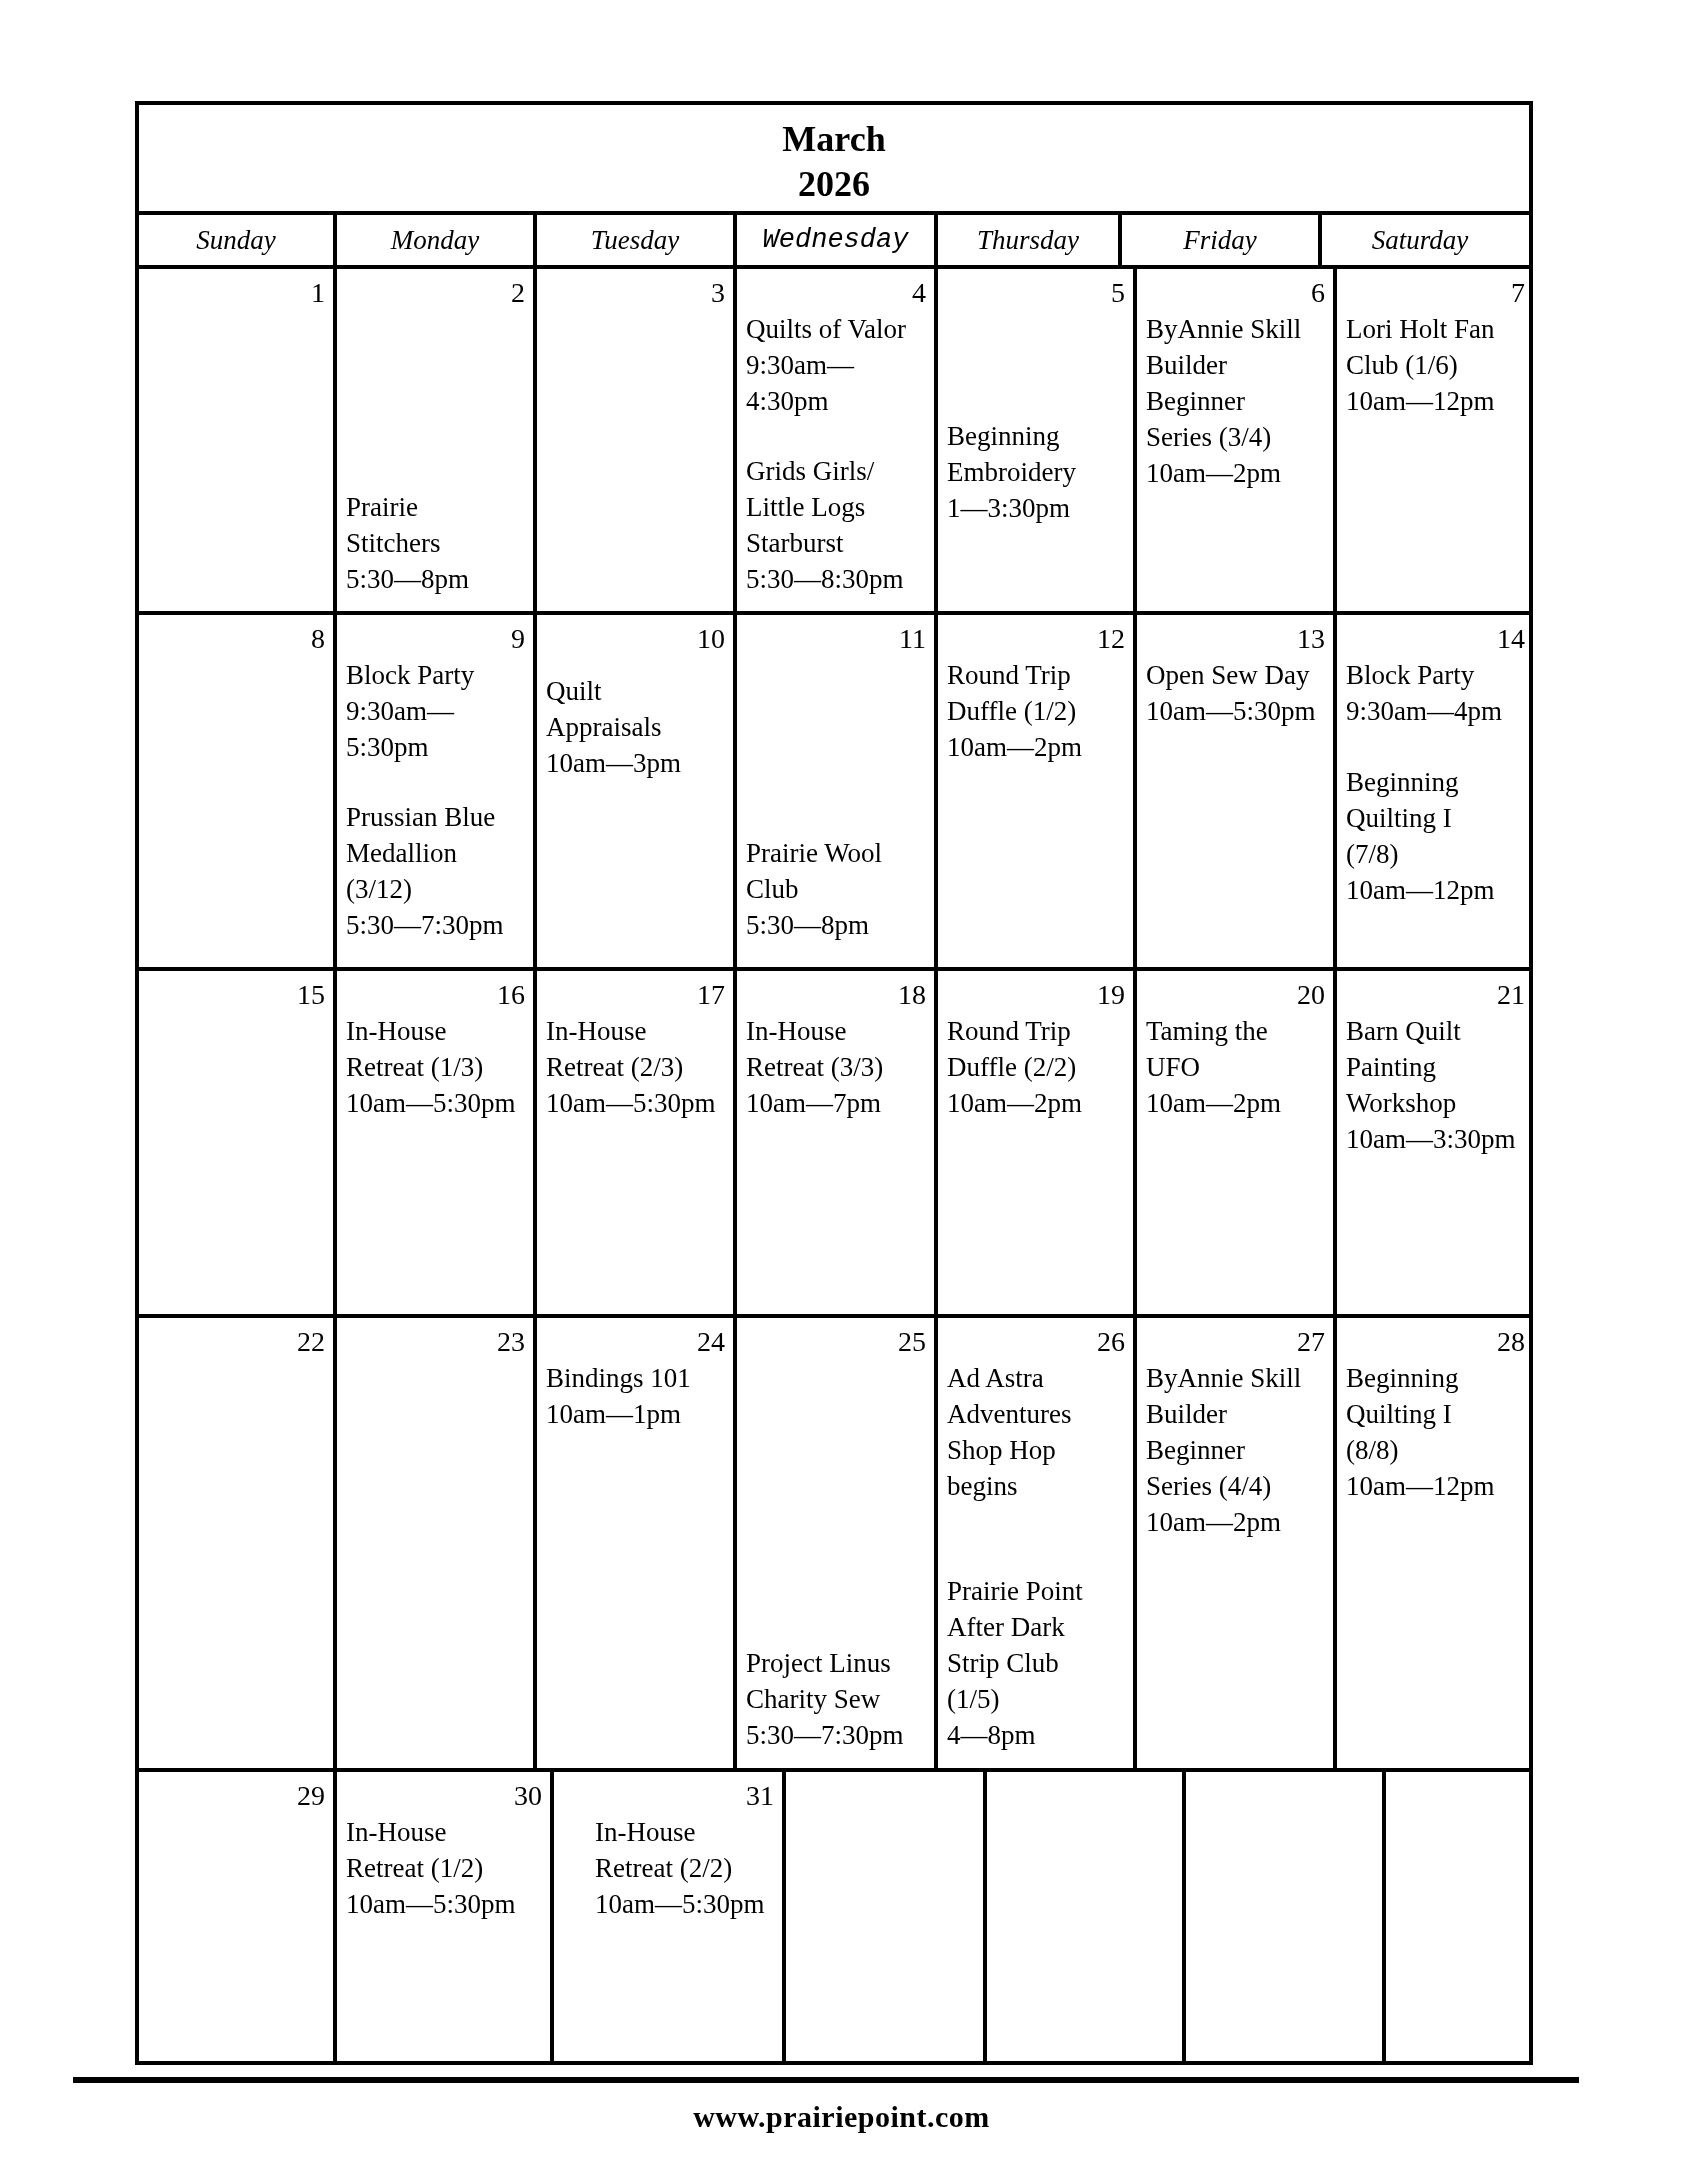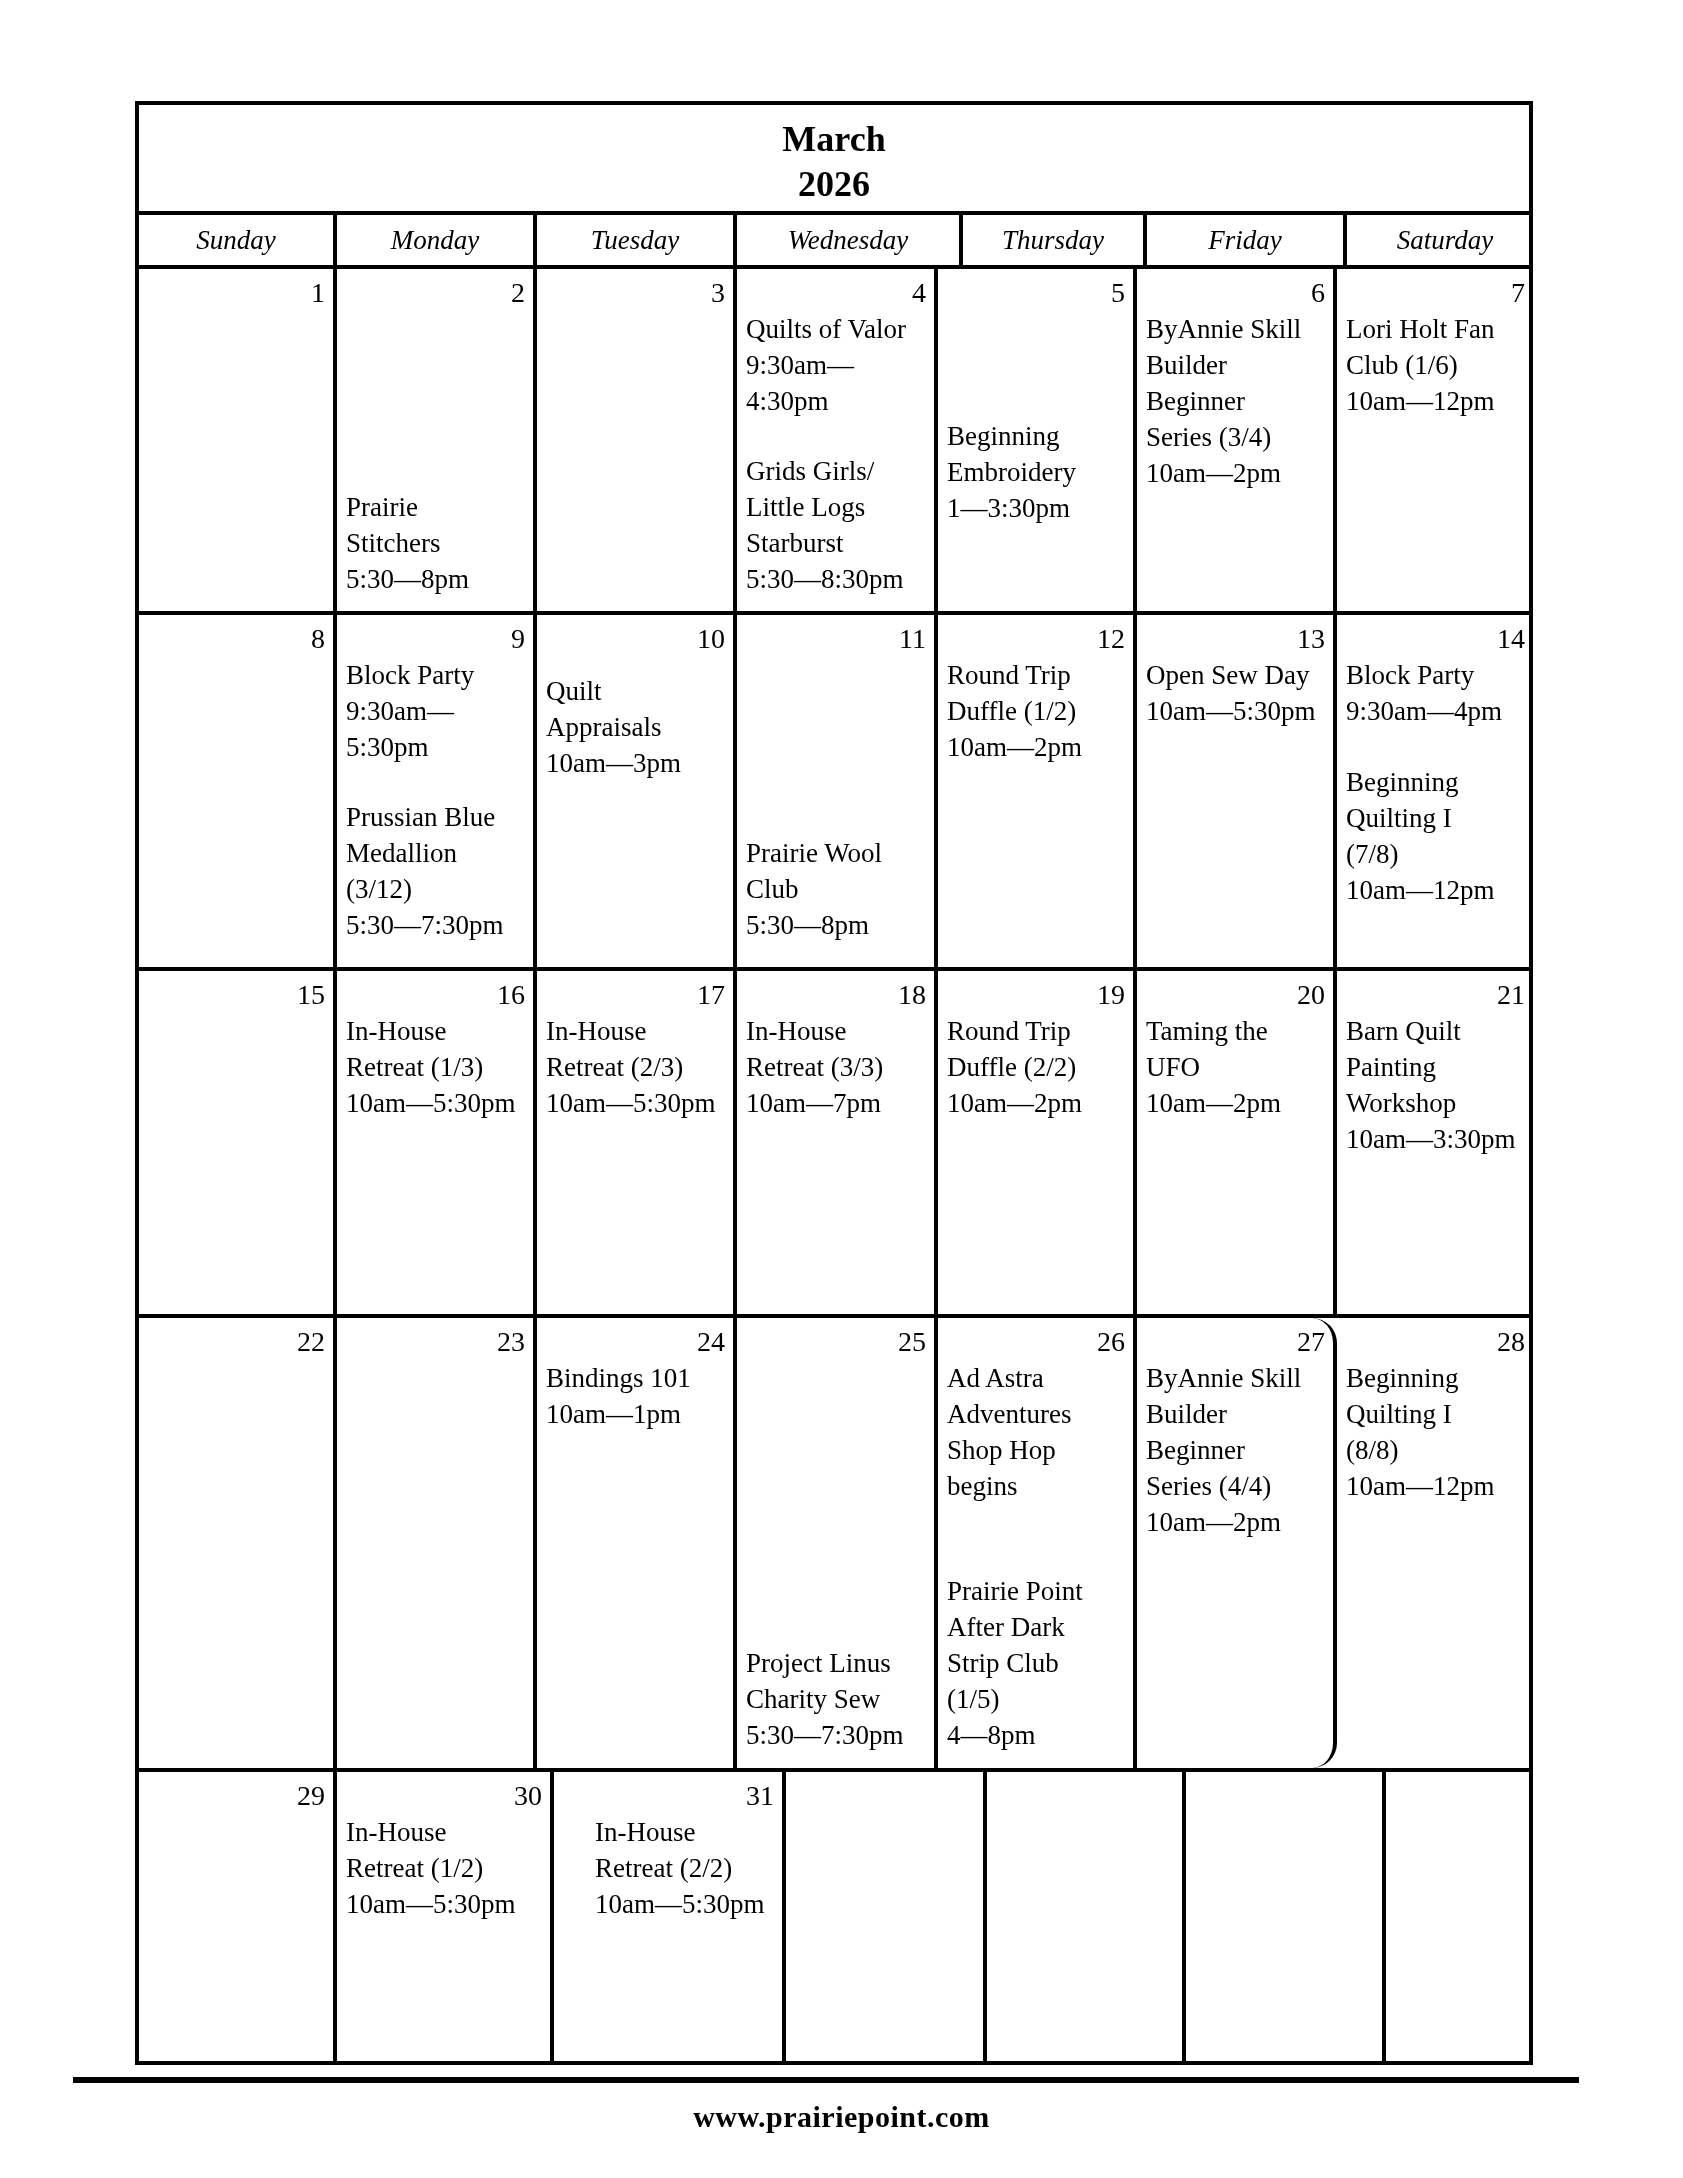--- a/index.html
+++ b/index.html
@@ -34,21 +34,21 @@
 
 <div class="cal">
   <div class="title-block">
     <div class="title-month">March</div>
     <div class="title-year">2026</div>
   </div>
   <div class="dow-row" id="dow-row">
       <div class="dow" style="width: 198px;">Sunday</div>
       <div class="dow" style="width: 200px;">Monday</div>
       <div class="dow" style="width: 200px;">Tuesday</div>
-      <div class="dow" style="width: 226px;">Wednesday</div>
+      <div class="dow" style="width: 201px; font-family: Liberation Mono, monospace;">Wednesday</div>
       <div class="dow" style="width: 184px;">Thursday</div>
       <div class="dow" style="width: 200px;">Friday</div>
       <div class="dow" style="width: 196px;">Saturday</div>
     </div>
   <div id="weeks">
       <div class="week has-bottom" style="top: 164px; height: 346px;">
         <div class="cell" style="width: 198px;">
           <div class="daynum">1</div>
         </div>
         <div class="cell" style="width: 200px;">
@@ -251,21 +251,21 @@
             <span class="event-line">begins</span>
           </div>
           <div class="event" style="top: 255px;">
             <span class="event-line">Prairie Point</span>
             <span class="event-line">After Dark</span>
             <span class="event-line">Strip Club</span>
             <span class="event-line">(1/5)</span>
             <span class="event-line">4—8pm</span>
           </div>
         </div>
-        <div class="cell" style="width: 200px; border-radius: 25px;">
+        <div class="cell" style="width: 200px;">
           <div class="daynum">27</div>
           <div class="event" style="top: 42px;">
             <span class="event-line">ByAnnie Skill</span>
             <span class="event-line">Builder</span>
             <span class="event-line">Beginner</span>
             <span class="event-line">Series (4/4)</span>
             <span class="event-line">10am—2pm</span>
           </div>
         </div>
         <div class="cell" style="width: 196px;">

